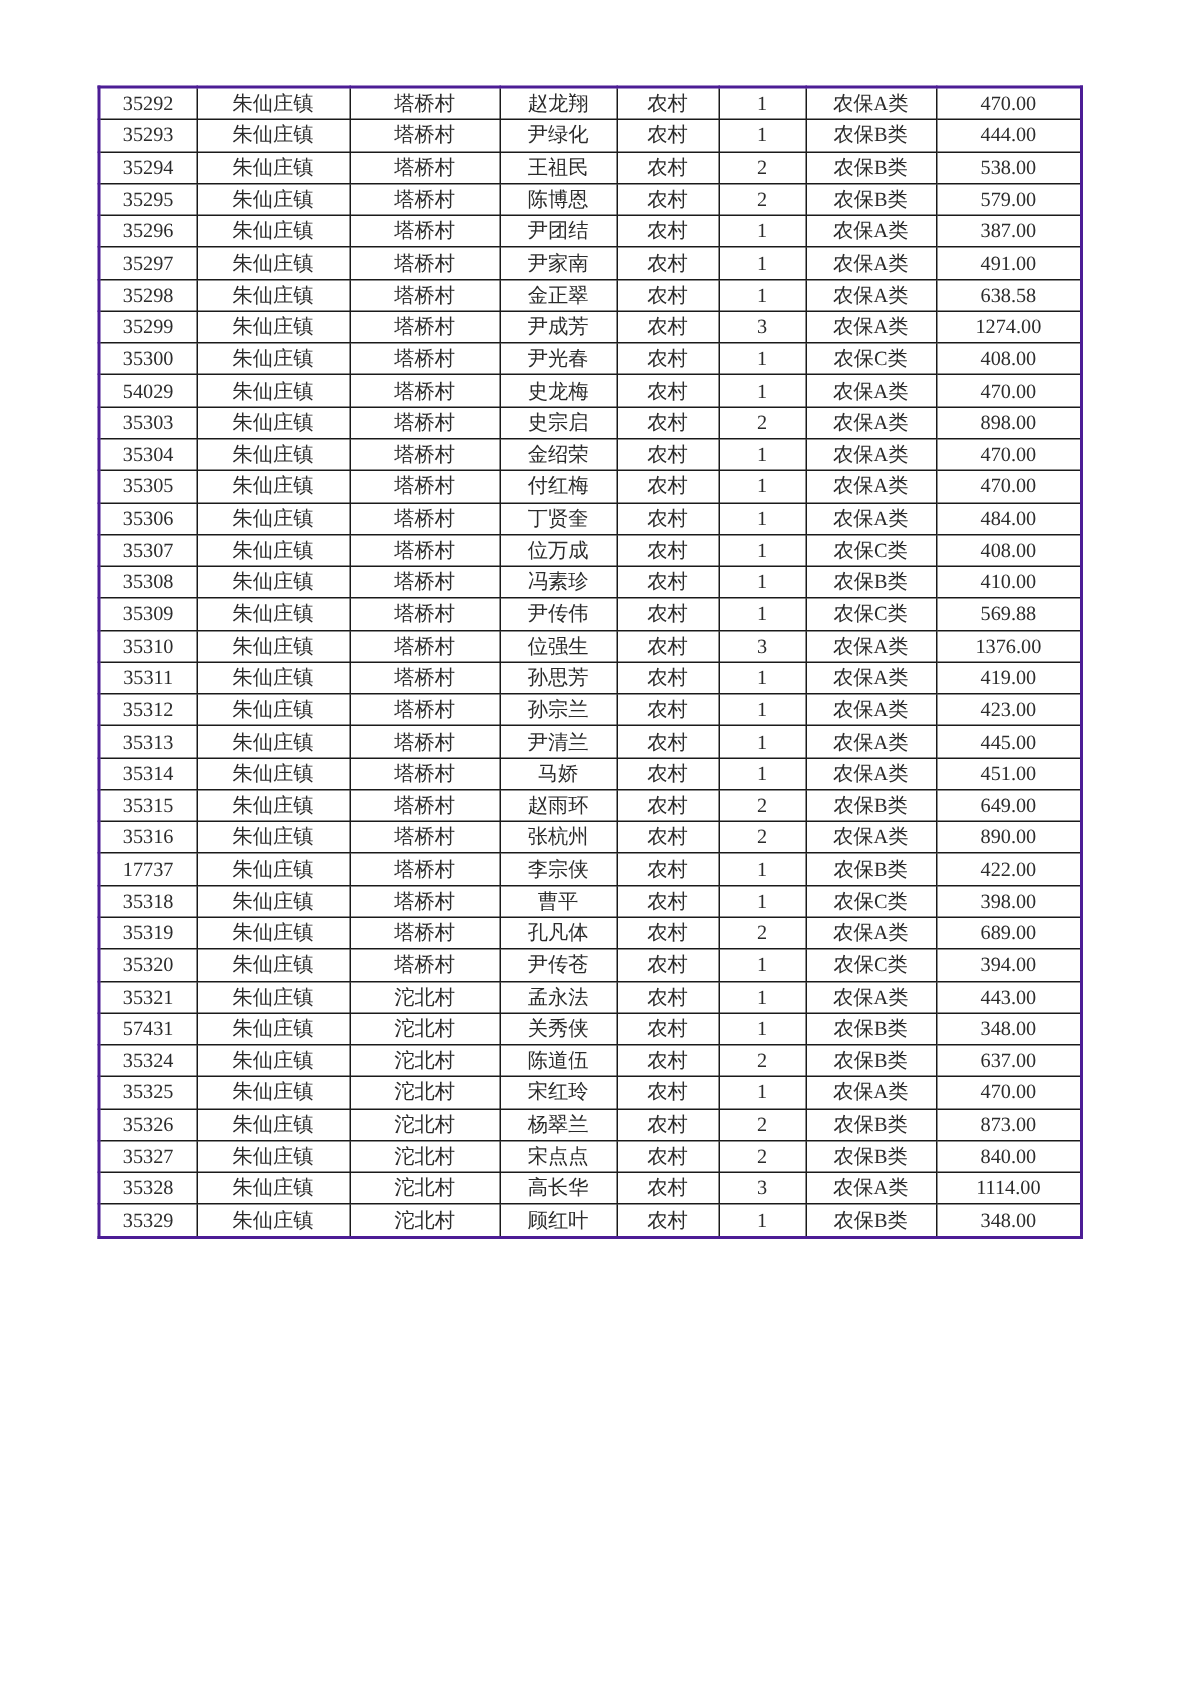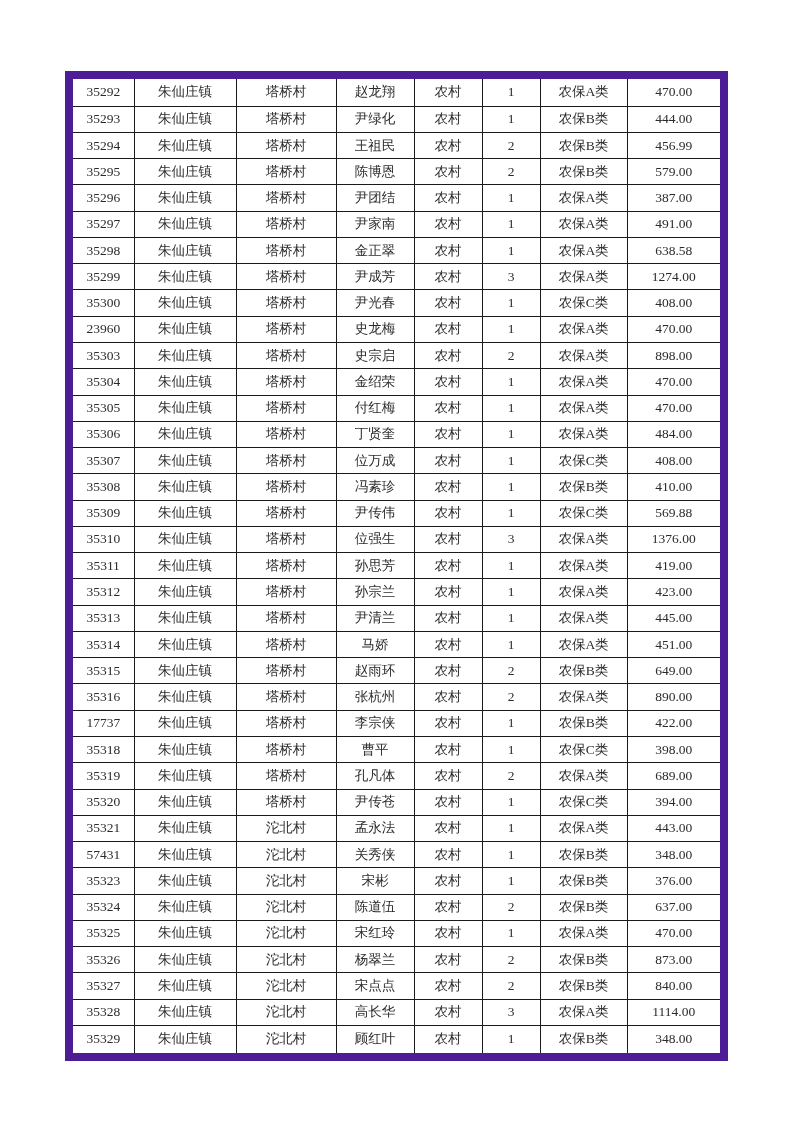--- a/index.html
+++ b/index.html
@@ -11,26 +11,26 @@
     position: relative;
     width: 793px;
     height: 1122px;
     background: #ffffff;
     overflow: hidden;
     font-family: "Liberation Serif", "DejaVu Serif", serif;
   }
   table.data-table {
     position: absolute;
     left: 65px;
-    top: 71px;
+    top: 57px;
     width: 655px;
-    height: 990px;
+    height: 769px;
     border-collapse: collapse;
     table-layout: fixed;
-    border: 8px solid #4c1d95;
+    border: 2px solid #4c1d95;
   }
   table.data-table td {
     border: 1.5px solid #1a1a1a;
     text-align: center;
     vertical-align: middle;
     font-size: 13.5px;
     color: #2b2b2b;
     padding: 0 2px;
     white-space: nowrap;
     overflow: hidden;
@@ -82,21 +82,21 @@
           <td>444.00</td>
         </tr>
         <tr>
           <td>35294</td>
           <td>朱仙庄镇</td>
           <td>塔桥村</td>
           <td>王祖民</td>
           <td>农村</td>
           <td>2</td>
           <td>农保B类</td>
-          <td>456.99</td>
+          <td>538.00</td>
         </tr>
         <tr>
           <td>35295</td>
           <td>朱仙庄镇</td>
           <td>塔桥村</td>
           <td>陈博恩</td>
           <td>农村</td>
           <td>2</td>
           <td>农保B类</td>
           <td>579.00</td>
@@ -145,21 +145,21 @@
           <td>35300</td>
           <td>朱仙庄镇</td>
           <td>塔桥村</td>
           <td>尹光春</td>
           <td>农村</td>
           <td>1</td>
           <td>农保C类</td>
           <td>408.00</td>
         </tr>
         <tr>
-          <td>23960</td>
+          <td>54029</td>
           <td>朱仙庄镇</td>
           <td>塔桥村</td>
           <td>史龙梅</td>
           <td>农村</td>
           <td>1</td>
           <td>农保A类</td>
           <td>470.00</td>
         </tr>
         <tr>
           <td>35303</td>
@@ -353,30 +353,20 @@
         </tr>
         <tr>
           <td>57431</td>
           <td>朱仙庄镇</td>
           <td>沱北村</td>
           <td>关秀侠</td>
           <td>农村</td>
           <td>1</td>
           <td>农保B类</td>
           <td>348.00</td>
-        </tr>
-        <tr>
-          <td>35323</td>
-          <td>朱仙庄镇</td>
-          <td>沱北村</td>
-          <td>宋彬</td>
-          <td>农村</td>
-          <td>1</td>
-          <td>农保B类</td>
-          <td>376.00</td>
         </tr>
         <tr>
           <td>35324</td>
           <td>朱仙庄镇</td>
           <td>沱北村</td>
           <td>陈道伍</td>
           <td>农村</td>
           <td>2</td>
           <td>农保B类</td>
           <td>637.00</td>

